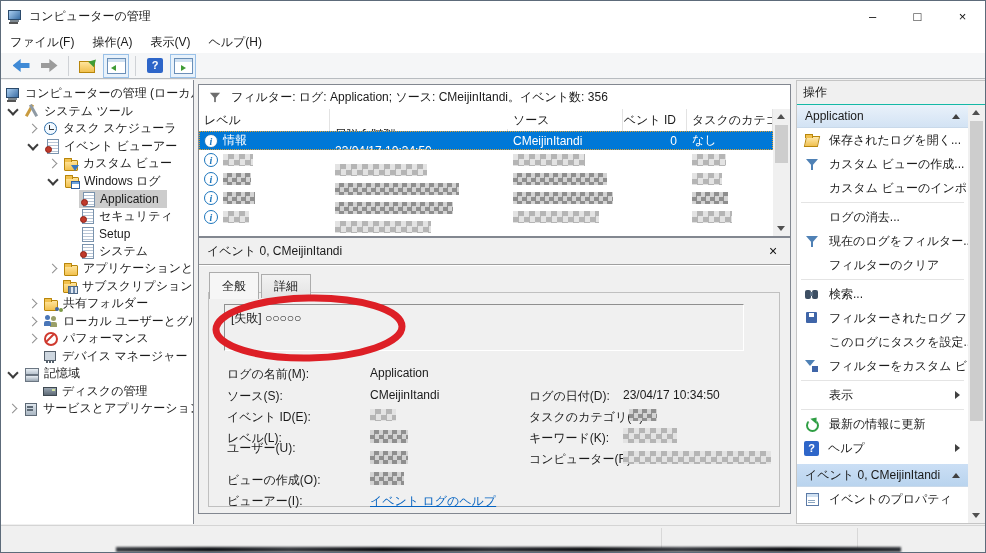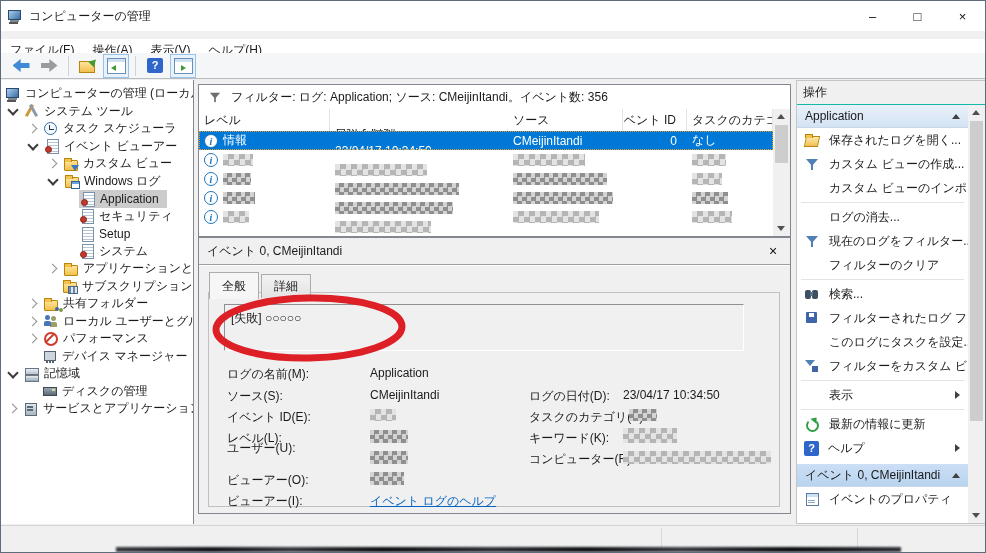--- a/index.html
+++ b/index.html
@@ -3,21 +3,21 @@
 <meta charset="utf-8">
 <style>
   html,body{margin:0;padding:0;background:#e8e8e8;font-family:"Liberation Sans",sans-serif;}
   .window{position:relative;width:986px;height:553px;background:#f0f0f0;border:1px solid #5d6b7a;box-sizing:border-box;overflow:hidden;font-size:12px;color:#1a1a1a;}
   
   .titlebar{position:absolute;left:0;top:0;right:0;height:30px;background:#fff;display:flex;align-items:center;}
   .titlebar .apptitle{margin-left:6px;white-space:nowrap;}
   .wincontrols{margin-left:auto;display:flex;height:30px;}
   .wbtn{width:45px;height:30px;display:flex;align-items:center;justify-content:center;font-size:13px;color:#111;}
   
-  .menubar{position:absolute;left:0;top:38px;right:0;height:22px;background:#fff;display:flex;align-items:center;}
+  .menubar{position:absolute;left:0;top:30px;right:0;height:22px;background:#fff;display:flex;align-items:center;}
   .menuitem{padding:3px 9px;white-space:nowrap;}
   
   .toolbar{position:absolute;left:0;top:52px;right:0;height:26px;background:#f5f6f7;border-bottom:1px solid #b8bcc0;display:flex;align-items:center;padding-left:6px;box-sizing:border-box;}
   .tsep{width:1px;height:20px;background:#cfd2d6;margin:0 5px;}
   .tb-btn{display:flex;align-items:center;justify-content:center;width:24px;height:22px;margin:0 1px;border:1px solid transparent;}
   .tb-btn.hl{background:#e8f2fb;border-color:#9ac1e8;}
   .arrowL{width:17px;height:13px;background:#3f8ad6;clip-path:polygon(0 50%,48% 0,48% 30%,100% 30%,100% 70%,48% 70%,48% 100%);}
   .arrowR{width:17px;height:13px;background:#9b9b9b;clip-path:polygon(100% 50%,52% 0,52% 30%,0 30%,0 70%,52% 70%,52% 100%);}
   .tb-export{position:relative;width:18px;height:15px;}
   .tb-export::before{content:"";position:absolute;left:0;top:3px;width:14px;height:10px;background:linear-gradient(#ffe49c,#f0c04e);border:1px solid #b8860b;}
@@ -425,21 +425,21 @@
     <div class="frow" style="left:28px;top:192px">レベル(L):</div>
     <div class="frow" style="left:171px;top:192px"><span class="px dark" style="width:38px;height:13px"></span></div>
     <div class="frow" style="left:330px;top:192px">キーワード(K):</div>
     <div class="frow" style="left:424px;top:190px"><span class="px" style="width:54px;height:15px"></span></div>
 
     <div class="frow" style="left:28px;top:202px">ユーザー(U):</div>
     <div class="frow" style="left:171px;top:213px"><span class="px dark" style="width:38px;height:13px"></span></div>
     <div class="frow" style="left:330px;top:213px">コンピューター(R):</div>
     <div class="frow" style="left:424px;top:213px"><span class="px" style="width:148px;height:13px"></span></div>
 
-    <div class="frow" style="left:28px;top:234px">ビューアー(O):</div>
+    <div class="frow" style="left:28px;top:234px">ビューの作成(O):</div>
     <div class="frow" style="left:171px;top:234px"><span class="px dark" style="width:34px;height:13px"></span></div>
 
     <div class="frow" style="left:28px;top:255px">ビューアー(I):</div>
     <div class="frow link" style="left:171px;top:255px">イベント ログのヘルプ</div>
   </div>
 
   <div class="actions">
     <div class="acthead">操作</div>
     <div class="actbody">
       <div class="asec">

